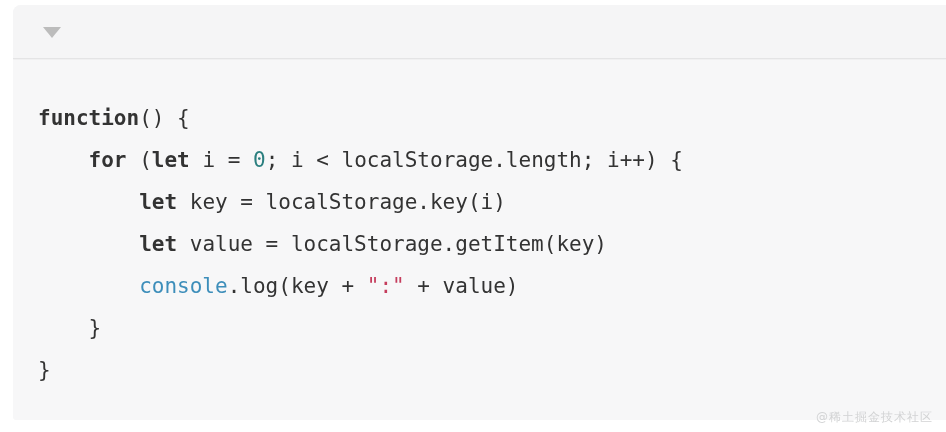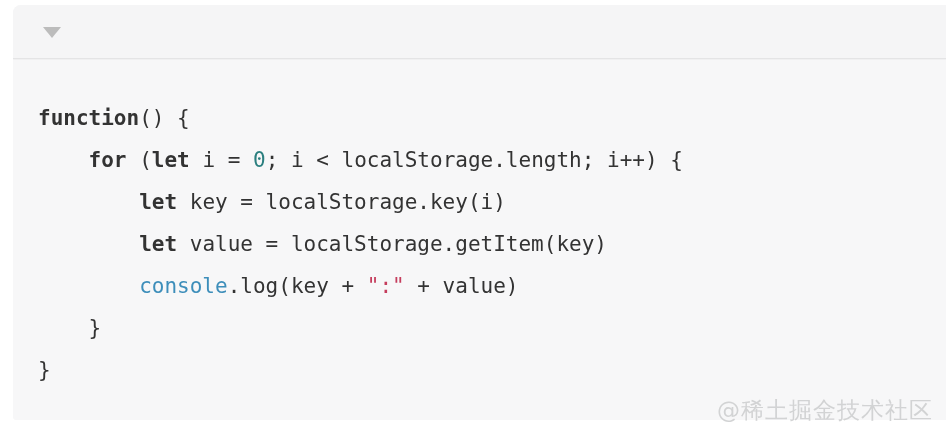--- a/index.html
+++ b/index.html
@@ -47,21 +47,21 @@
 
   .tok-plain   { color: var(--plain, #333333); }
   .tok-keyword { color: var(--keyword, #333333); font-weight: bold; }
   .tok-number  { color: var(--number, #2b7f7f); }
   .tok-builtin { color: var(--builtin, #3d8eba); }
   .tok-string  { color: var(--string, #c53d5d); }
 
   .watermark {
     position: absolute;
     right: 13px; bottom: 6px;
-    font-size: 23px;
+    font-size: 12px;
     letter-spacing: 1px;
     color: var(--watermark, #d2d3d4);
     font-family: "DejaVu Sans", "Liberation Sans", sans-serif;
     pointer-events: none;
     margin-top: 28px;
   }
 </style>
 </head>
 <body>
 

